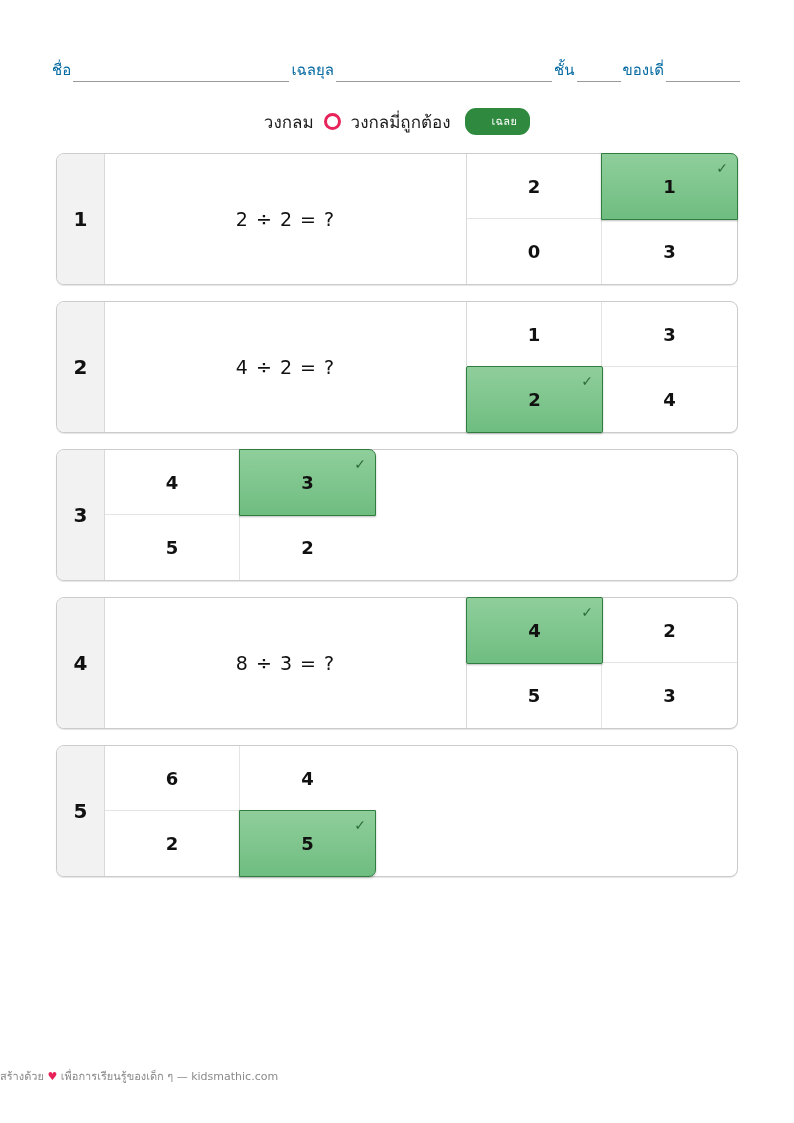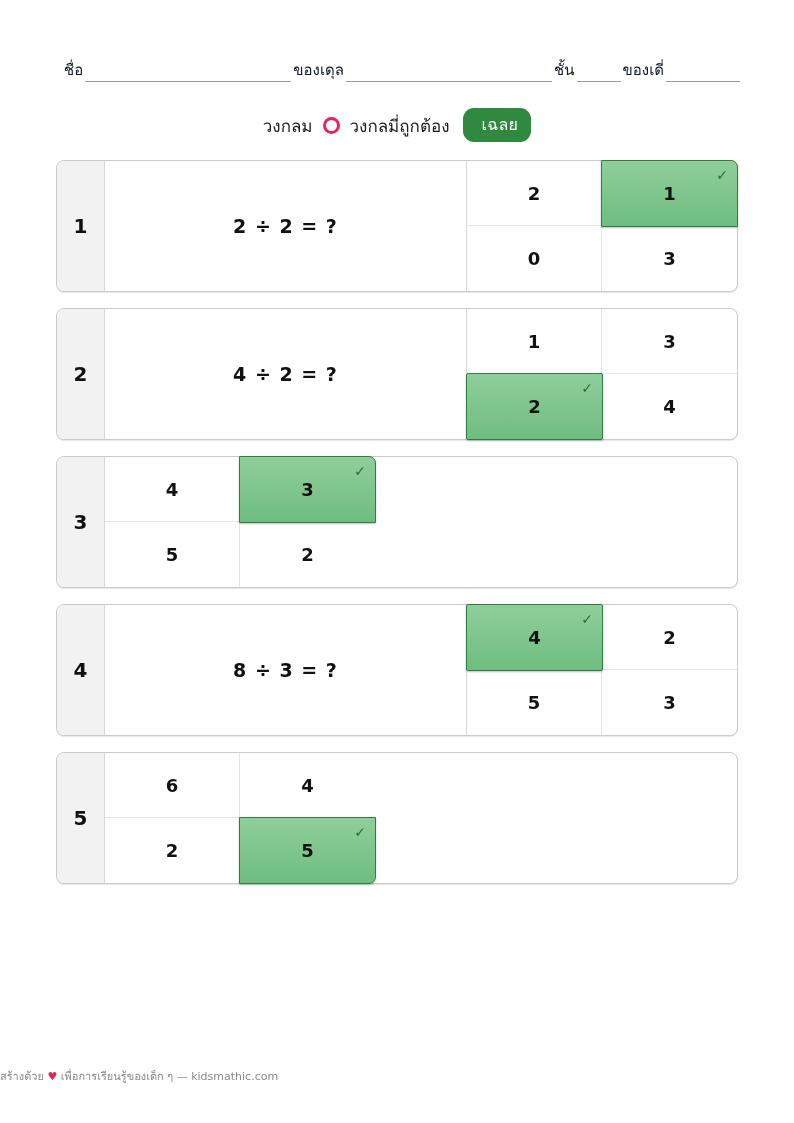--- a/index.html
+++ b/index.html
@@ -18,23 +18,22 @@
     background: #ffffff;
     padding: 0;
   }
 
   
   .name-row {
     display: flex;
     align-items: flex-end;
     padding: 58px 52px 0 52px;
     font-size: 15px;
-    color: #0f172a;
+    color: #0369a1;
     white-space: nowrap;
-    margin-left: 12px;
   }
   .dashline {
     flex: 1 1 auto;
     border-bottom: 1px solid #9a9a9a;
     height: 14px;
     margin: 0 2px;
   }
   .dashline.w3 { flex: 0 0 44px; }
   .dashline.w4 { flex: 0 0 74px; }
 
@@ -53,23 +52,23 @@
     display: inline-block;
     width: 17px;
     height: 17px;
     border: 3.5px solid #e8235a;
     border-radius: 50%;
     margin: 0 2px;
   }
   .answer-badge {
     background: #2f8a3f;
     color: #ffffff;
-    font-size: 16px;
+    font-size: 11px;
     border-radius: 11px;
-    padding: 4px 13px 5px 18px;
+    padding: 4px 13px 5px 27px;
     margin-left: 6px;
     letter-spacing: 0.3px;
   }
 
   
   .sheet {
     padding: 18px 56px 0 56px;
   }
   .qcard {
     position: relative;
@@ -93,21 +92,21 @@
     font-size: 20px;
     font-weight: bold;
     color: #111;
   }
   .qtext {
     flex: 1 1 auto;
     display: flex;
     align-items: center;
     justify-content: center;
     font-size: 19px;
-    font-weight: bold;
+    font-weight: normal;
     color: #111;
     border-right: 1px solid #d8dad8;
     letter-spacing: 1px;
   }
   .choices {
     flex: 0 0 270px;
     display: grid;
     grid-template-columns: 1fr 1fr;
     grid-template-rows: 1fr 1fr;
     position: relative;
@@ -158,21 +157,21 @@
   .heart { color: #e8235a; font-size: 11px; }
 </style>
 </head>
 <body>
 
 <div class="page">
 
   <div class="name-row">
     <span>ชื่อ</span>
     <span class="dashline"></span>
-    <span>ของเดุล</span>
+    <span>เฉลยุล</span>
     <span class="dashline"></span>
     <span>ชั้น</span>
     <span class="dashline w3"></span>
     <span>ของเดี่</span>
     <span class="dashline w4"></span>
   </div>
 
   <div class="instruction">
     <span>วงกลม</span>
     <span class="circle-icon"></span>

